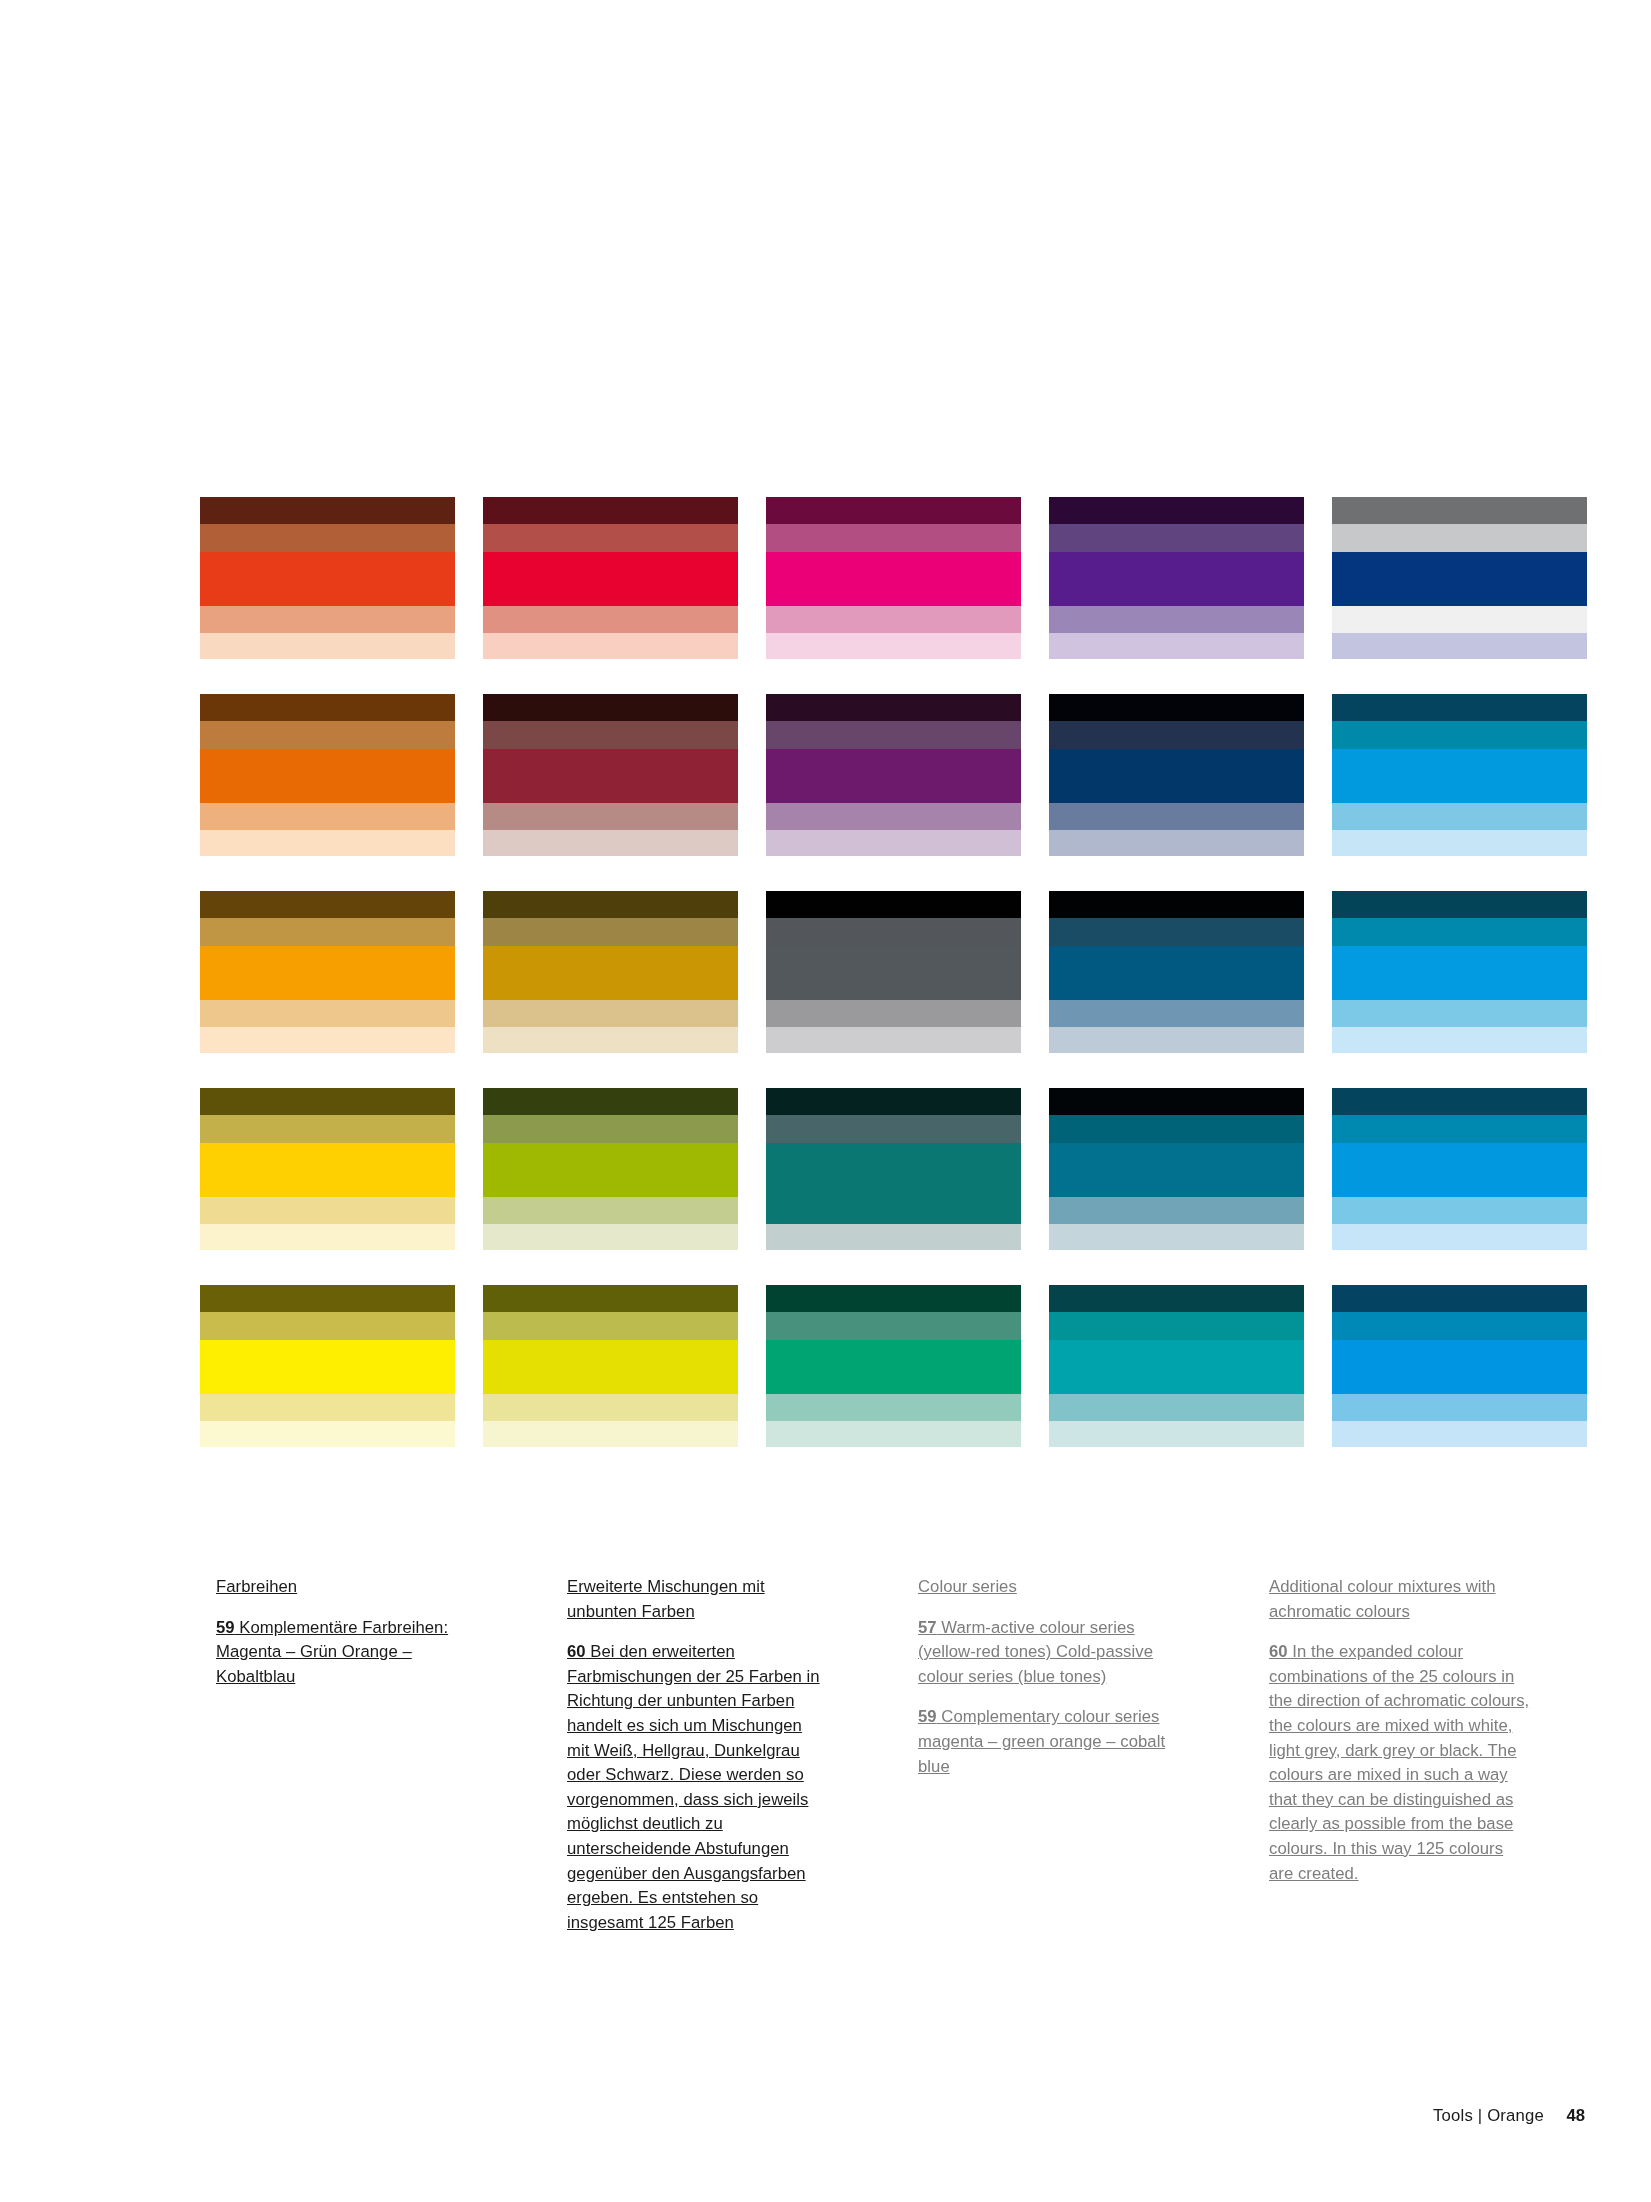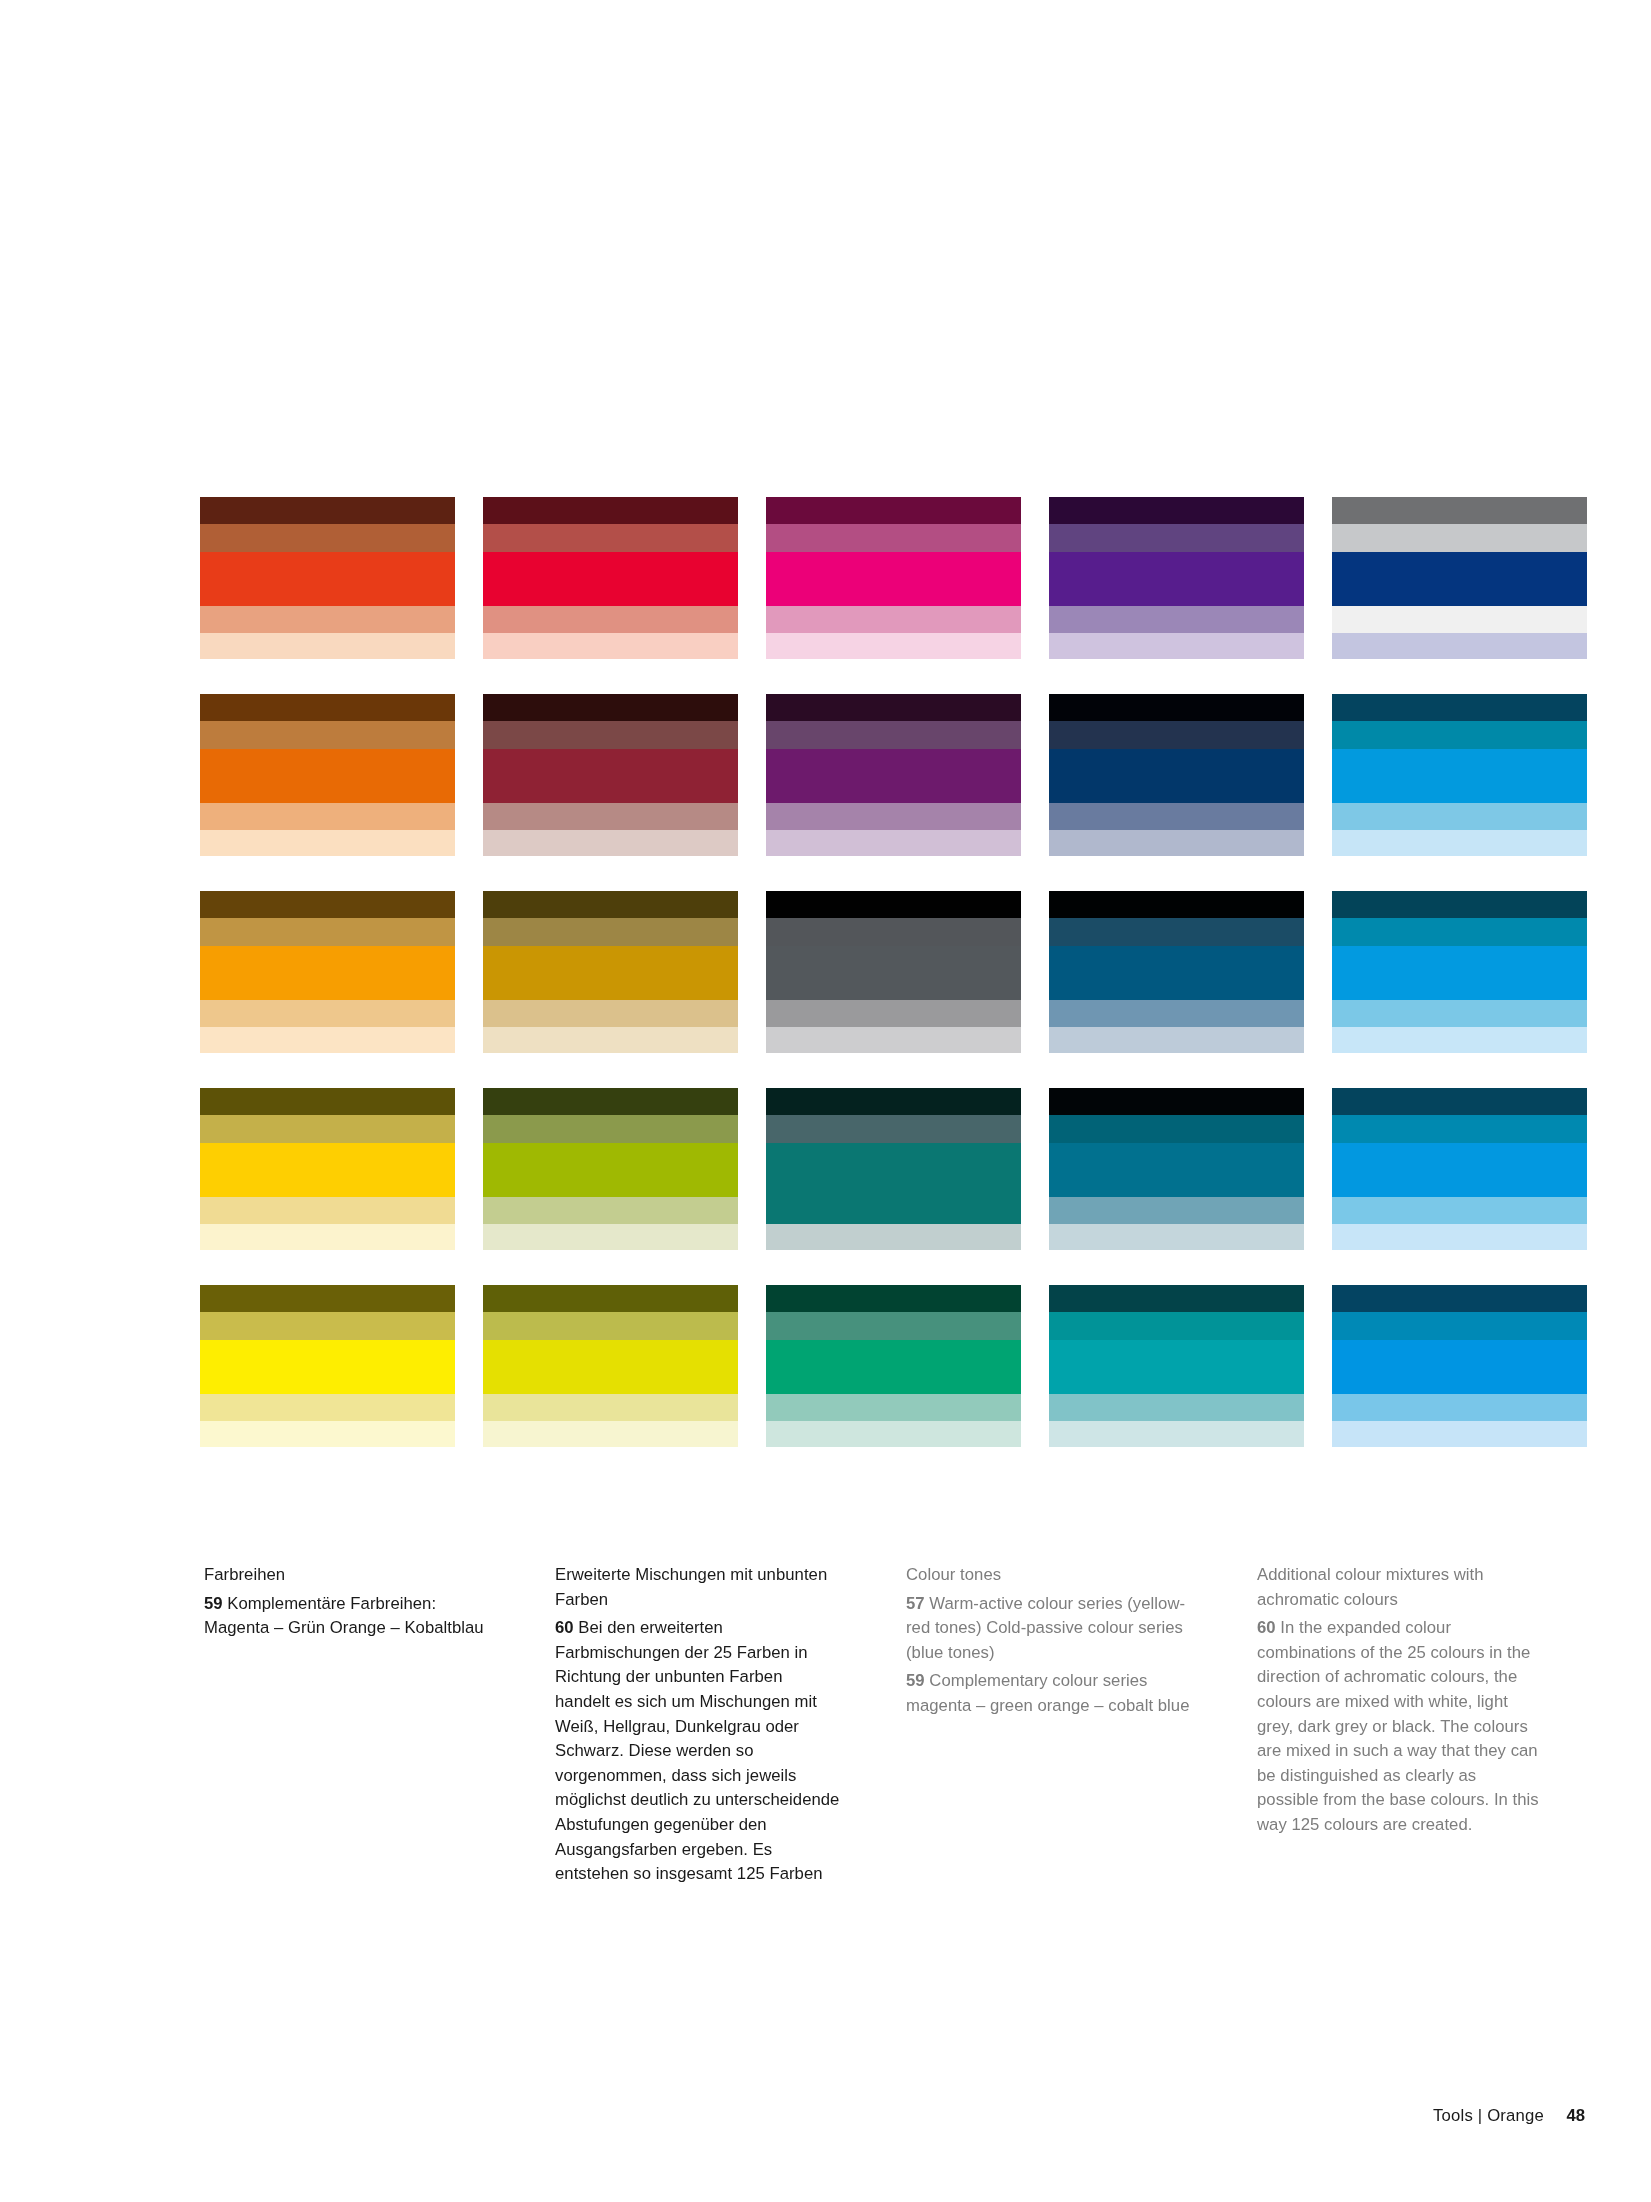--- a/index.html
+++ b/index.html
@@ -55,21 +55,22 @@
     column-gap: 58px;
   }
   .caption-col {
     font-size: 16.7px;
     line-height: 24.6px;
     letter-spacing: 0.04px;
   }
   .caption-col.de { color: #1a1a1a; }
   .caption-col.en { color: #7d7d7d; }
   .caption-col p {
-    margin: 4px;
+    margin: 16px;
+    text-decoration: underline;
   }
   .caption-col .num {
     font-weight: bold;
   }
 
   
   #footer {
     position: absolute;
     right: 67px;
     top: 2106px;
@@ -274,21 +275,21 @@
         <p><span class="num">59</span><span> Komplementäre Farbreihen: Magenta – Grün Orange – Kobaltblau</span></p>
       </div>
   </div>
   <div class="caption-col de">
     <p>Erweiterte Mischungen mit unbunten Farben</p>
     <div>
         <p><span class="num">60</span><span>  Bei den erweiterten Farbmischungen der 25 Farben in Richtung der unbunten Farben handelt es sich um Mischungen mit Weiß, Hellgrau, Dunkelgrau oder Schwarz. Diese werden so vorgenommen, dass sich jeweils möglichst deutlich zu unterscheidende Abstufungen gegenüber den Ausgangsfarben ergeben. Es entstehen so insgesamt 125 Farben</span></p>
       </div>
   </div>
   <div class="caption-col en">
-    <p>Colour tones</p>
+    <p>Colour series</p>
     <div>
         <p><span class="num">57</span><span> Warm-active colour series (yellow-red tones) Cold-passive colour series (blue tones)</span></p>
         <p><span class="num">59</span><span> Complementary colour series magenta – green orange – cobalt blue</span></p>
       </div>
   </div>
   <div class="caption-col en">
     <p>Additional colour mixtures with achromatic colours</p>
     <div>
         <p><span class="num">60</span><span>  In the expanded colour combinations of the 25 colours in the direction of achromatic colours, the colours are mixed with white, light grey, dark grey or black. The colours are mixed in such a way that they can be distinguished as clearly as possible from the base colours. In this way 125 colours are created.</span></p>
       </div>

